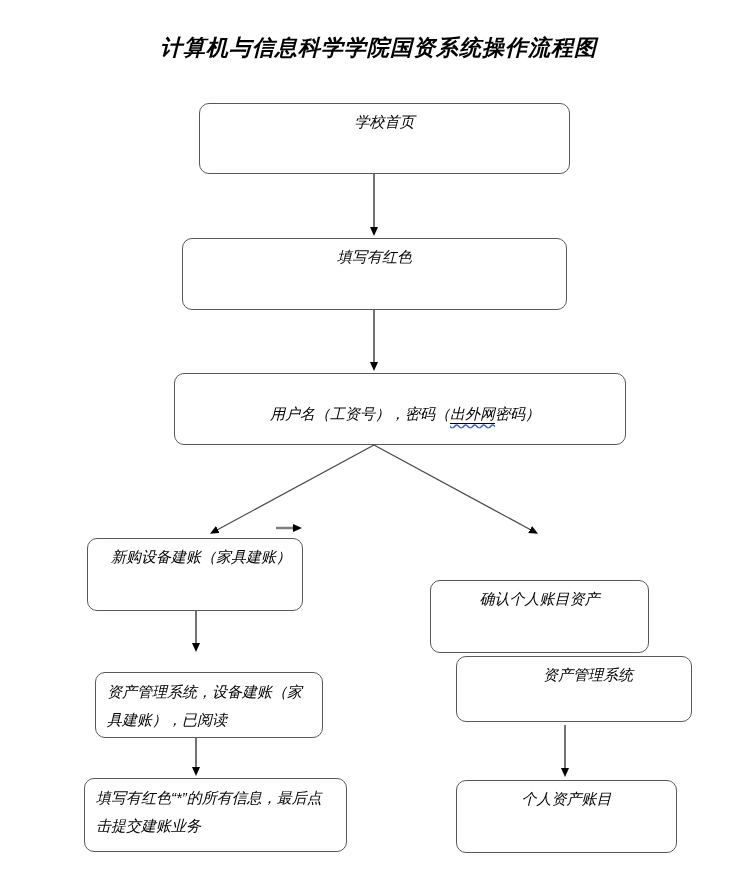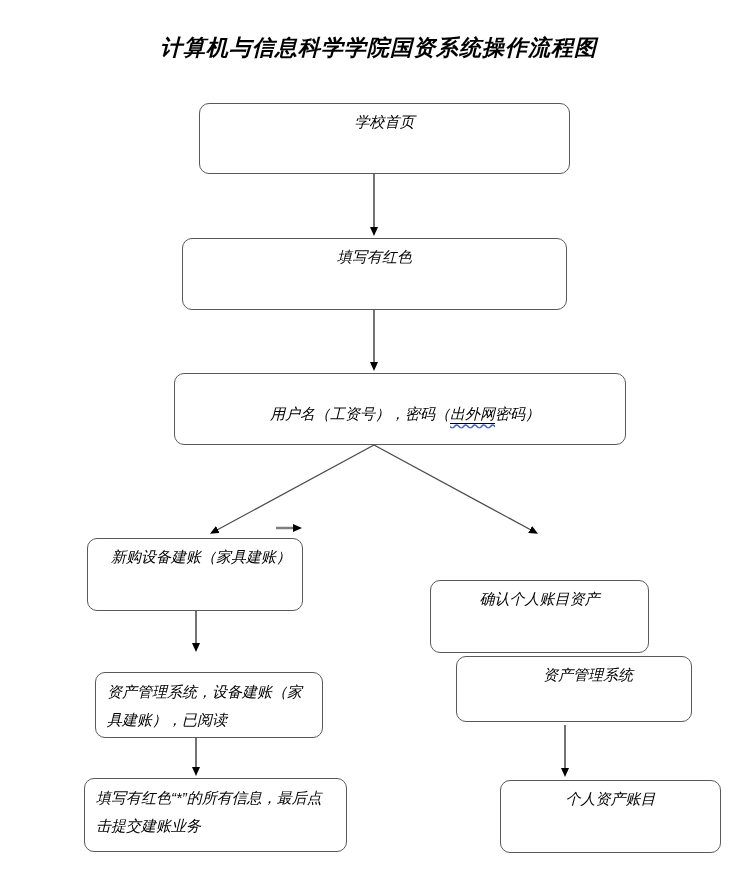--- a/index.html
+++ b/index.html
@@ -83,17 +83,17 @@
   </div>
 
   <div class="node t-top-center" style="left:456px; top:656px; width:236px; height:66px;padding-left:28px;">
     <span>资产管理系统</span>
   </div>
 
   <div class="node t-two-line" style="left:84px; top:778px; width:263px; height:74px;">
     <span>填写有红色“*”的所有信息，最后点击提交建账业务</span>
   </div>
 
-  <div class="node t-top-center" style="left:456px; top:780px; width:221px; height:73px;margin-left:44px;">
+  <div class="node t-top-center" style="left:456px; top:780px; width:221px; height:73px;">
     <span>个人资产账目</span>
   </div>
 
 </div>
 
 </body></html>

